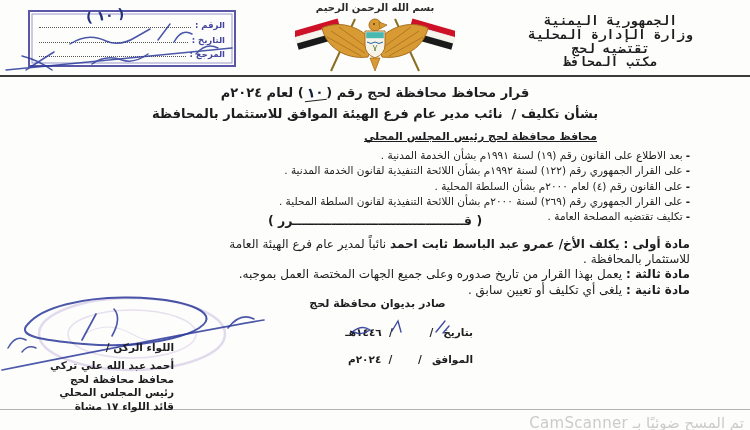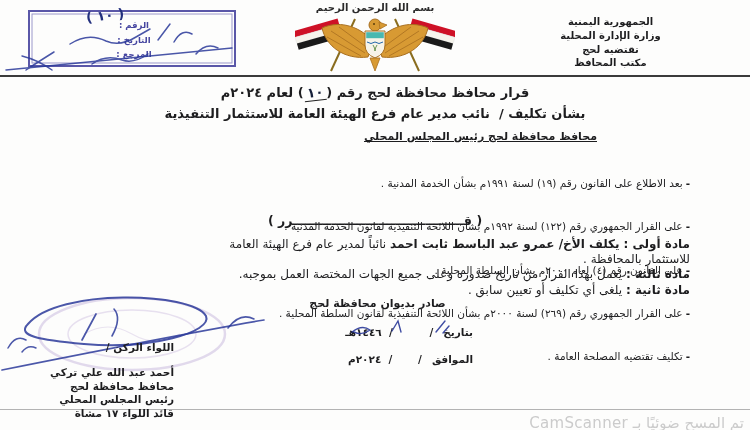--- a/index.html
+++ b/index.html
@@ -6,28 +6,28 @@
   .page{
     position:relative;width:750px;height:430px;background:#fdfdfc;
     overflow:hidden;font-family:"DejaVu Sans",sans-serif;color:#1d1d1f;direction:rtl;
   }
   .keep-space{white-space:pre;margin-top:13px;}
   
   .basmala{position:absolute;top:2px;left:0;right:0;text-align:center;
     font-size:10px;font-weight:bold;color:#2a2a2a;}
   
   .letterhead-right{position:absolute;top:15px;right:42px;width:195px;
-    text-align:center;font-size:10px;font-weight:bold;line-height:13.8px;letter-spacing:1px;}
+    text-align:center;font-size:13px;font-weight:bold;line-height:13.8px;letter-spacing:1px;font-family:Liberation Mono, monospace;}
   
   .emblem{position:absolute;top:11px;left:295px;width:160px;height:64px;}
   
   .ref-box{position:absolute;top:10px;left:28px;width:208px;height:57px;
     border:2px solid #5a57a8;box-shadow:inset 0 0 0 1.5px #fff,inset 0 0 0 2.5px #9a97c9;
     box-sizing:border-box;padding:7px 9px 6px 9px;
-    display:flex;flex-direction:column;justify-content:space-between;align-items:center;}
+    display:flex;flex-direction:column;justify-content:space-between;}
   .ref-row{display:flex;align-items:flex-end;gap:4px;font-size:8.5px;
     color:#4646a0;font-weight:bold;}
   .ref-leader{flex:1;border-bottom:1.6px dotted #555;margin-bottom:2px;height:8px;}
   .ref-number-hand{position:absolute;top:7px;left:86px;font-size:13.5px;color:#23307e;
     transform:rotate(-7deg);font-weight:bold;}
   .hw-svg{position:absolute;pointer-events:none;}
   
   .head-rule{position:absolute;top:75px;left:0;width:750px;height:2px;background:#3b3b3b;}
   .foot-rule{position:absolute;top:409px;left:0;width:750px;height:1px;background:#b3b3b3;}
   
@@ -35,41 +35,41 @@
     font-size:13px;font-weight:bold;}
   .hand-num{display:inline-block;transform:rotate(-6deg);border-bottom:1.3px solid #222;
     padding:0 3px;font-size:13.5px;color:#16203a;}
   .title-2{position:absolute;top:106px;left:0;right:0;text-align:center;
     font-size:13px;font-weight:bold;white-space:pre;}
   .title-3{position:absolute;top:130px;right:153px;font-size:11px;font-weight:bold;
     text-decoration:underline;}
   
   .preamble{position:absolute;top:148px;right:60px;left:40px;font-size:10.5px;
     line-height:15.3px;}
-  .preamble .item{white-space:nowrap;margin-top:28px;}
+  .preamble .item{white-space:nowrap;}
   .dash{font-weight:bold;margin-left:3px;}
   
   .decision{position:absolute;top:213px;left:0;right:0;text-align:center;
     font-size:12.5px;font-weight:bold;letter-spacing:0;}
   
   .articles{position:absolute;top:237px;right:60px;left:32px;font-size:12px;
     line-height:14.6px;}
   .articles p{margin:0 0 1px 0;}
   .articles .label{font-weight:bold;}
   .articles .bname{font-weight:bold;}
   .block-line{display:block;}
   
   .issued{position:absolute;top:297px;left:270px;width:215px;font-size:10.5px;
     font-weight:bold;}
   .issued-title{text-align:center;margin-bottom:3px;font-size:11px;}
   .date-row{display:flex;align-items:baseline;gap:10px;margin-bottom:2px;padding-right:12px;}
   
   .signature{position:absolute;left:12px;top:341px;width:162px;font-size:10.5px;
     font-weight:bold;line-height:13.4px;text-align:right;letter-spacing:.6px;}
-  .sig-rank{margin-bottom:12px;letter-spacing:0;}
+  .sig-rank{margin-bottom:5px;letter-spacing:0;}
   
   .watermark{position:absolute;top:414px;right:6px;font-size:15px;color:#cbcbcb;
     font-weight:normal;letter-spacing:.3px;}
 </style>
 </head>
 <body>
 
 <div class="page">
 
   <div class="basmala">بسم الله الرحمن الرحيم</div>
@@ -148,21 +148,21 @@
       <path d="M22,50 q16,4 30,14 m2,-18 q-16,10 -28,18"></path>
       <path d="M92,58 q14,-10 30,-4 q12,4 26,-6"></path>
       <path d="M196,48 q10,-12 22,-6"></path>
     </g>
   </svg>
 
   <div class="head-rule"></div>
   <div class="foot-rule"></div>
 
   <div class="title-1"><span>قرار محافظ محافظة لحج رقم (</span><span class="hand-num">١٠</span><span>) لعام ٢٠٢٤م</span></div>
-  <div class="title-2">بشأن تكليف /  نائب مدير عام فرع الهيئة العامة للاستثمار التنفيذية</div>
+  <div class="title-2">بشأن تكليف /  نائب مدير عام فرع الهيئة الموافق للاستثمار بالمحافظة</div>
   <div class="title-3">محافظ محافظة لحج رئيس المجلس المحلي</div>
 
   <div class="preamble">
     <div class="item"><span class="dash">-</span><span>بعد الاطلاع على القانون رقم (١٩) لسنة ١٩٩١م بشأن الخدمة المدنية .</span></div>
     <div class="item"><span class="dash">-</span><span>على القرار الجمهوري رقم (١٢٢) لسنة ١٩٩٢م بشأن اللائحة التنفيذية لقانون الخدمة المدنية .</span></div>
     <div class="item"><span class="dash">-</span><span>على القانون رقم (٤) لعام ٢٠٠٠م بشأن السلطة المحلية .</span></div>
     <div class="item"><span class="dash">-</span><span>على القرار الجمهوري رقم (٢٦٩) لسنة ٢٠٠٠م بشأن اللائحة التنفيذية لقانون السلطة المحلية .</span></div>
     <div class="item"><span class="dash">-</span><span>تكليف تقتضيه المصلحة العامة .</span></div>
   </div>
 

